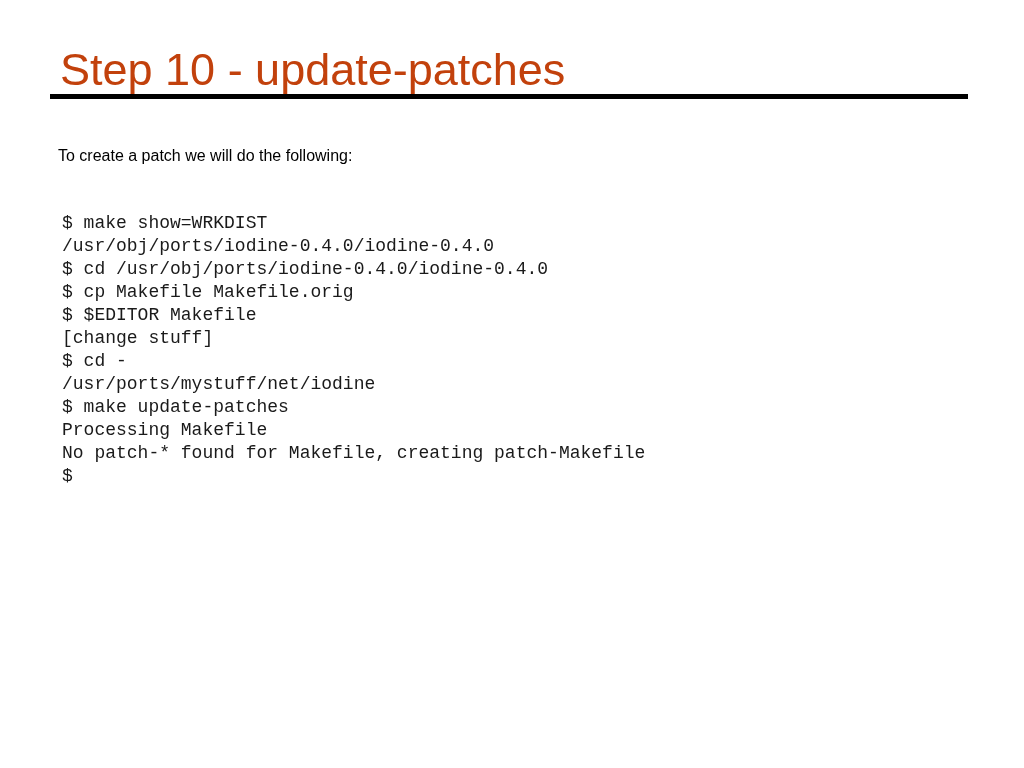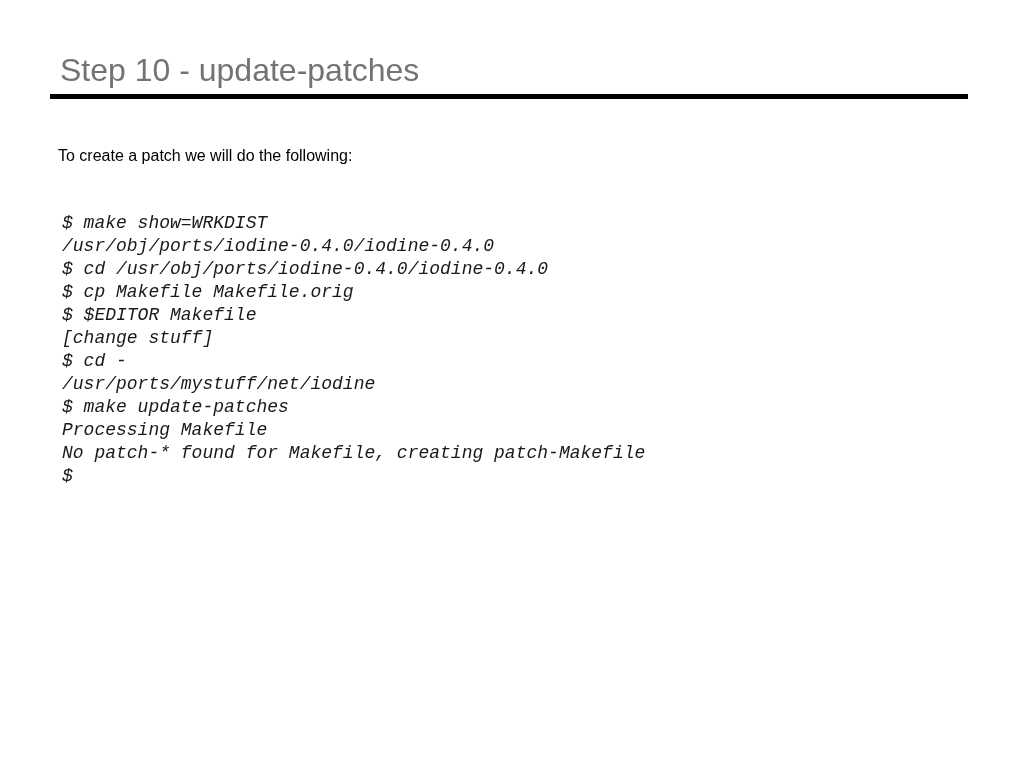--- a/index.html
+++ b/index.html
@@ -17,23 +17,23 @@
     position: relative;
     width: 1024px;
     height: 768px;
     background: #ffffff;
   }
   .slide-title {
     position: absolute;
     left: 60px;
     top: 50px;
     font-family: "Liberation Sans", sans-serif;
-    font-size: 32px;
+    font-size: 45px;
     font-weight: normal;
-    color: #737373;
+    color: #c2410c;
     letter-spacing: 0px;
     line-height: 40px;
     white-space: nowrap;
     margin: 0;
   }
   .title-rule {
     position: absolute;
     left: 50px;
     top: 94px;
     width: 918px;
@@ -60,21 +60,20 @@
     font-size: 18px;
     line-height: 23px;
     color: #1a1a1a;
     white-space: pre;
     margin: 0;
   }
   .code-line {
     display: block;
     height: 23px;
     white-space: pre;
-    font-style: italic;
   }
 </style>
 </head>
 <body>
 
 <div class="slide">
 
   <h1 class="slide-title">Step 10 - update-patches</h1>
 
   <div class="title-rule"></div>

